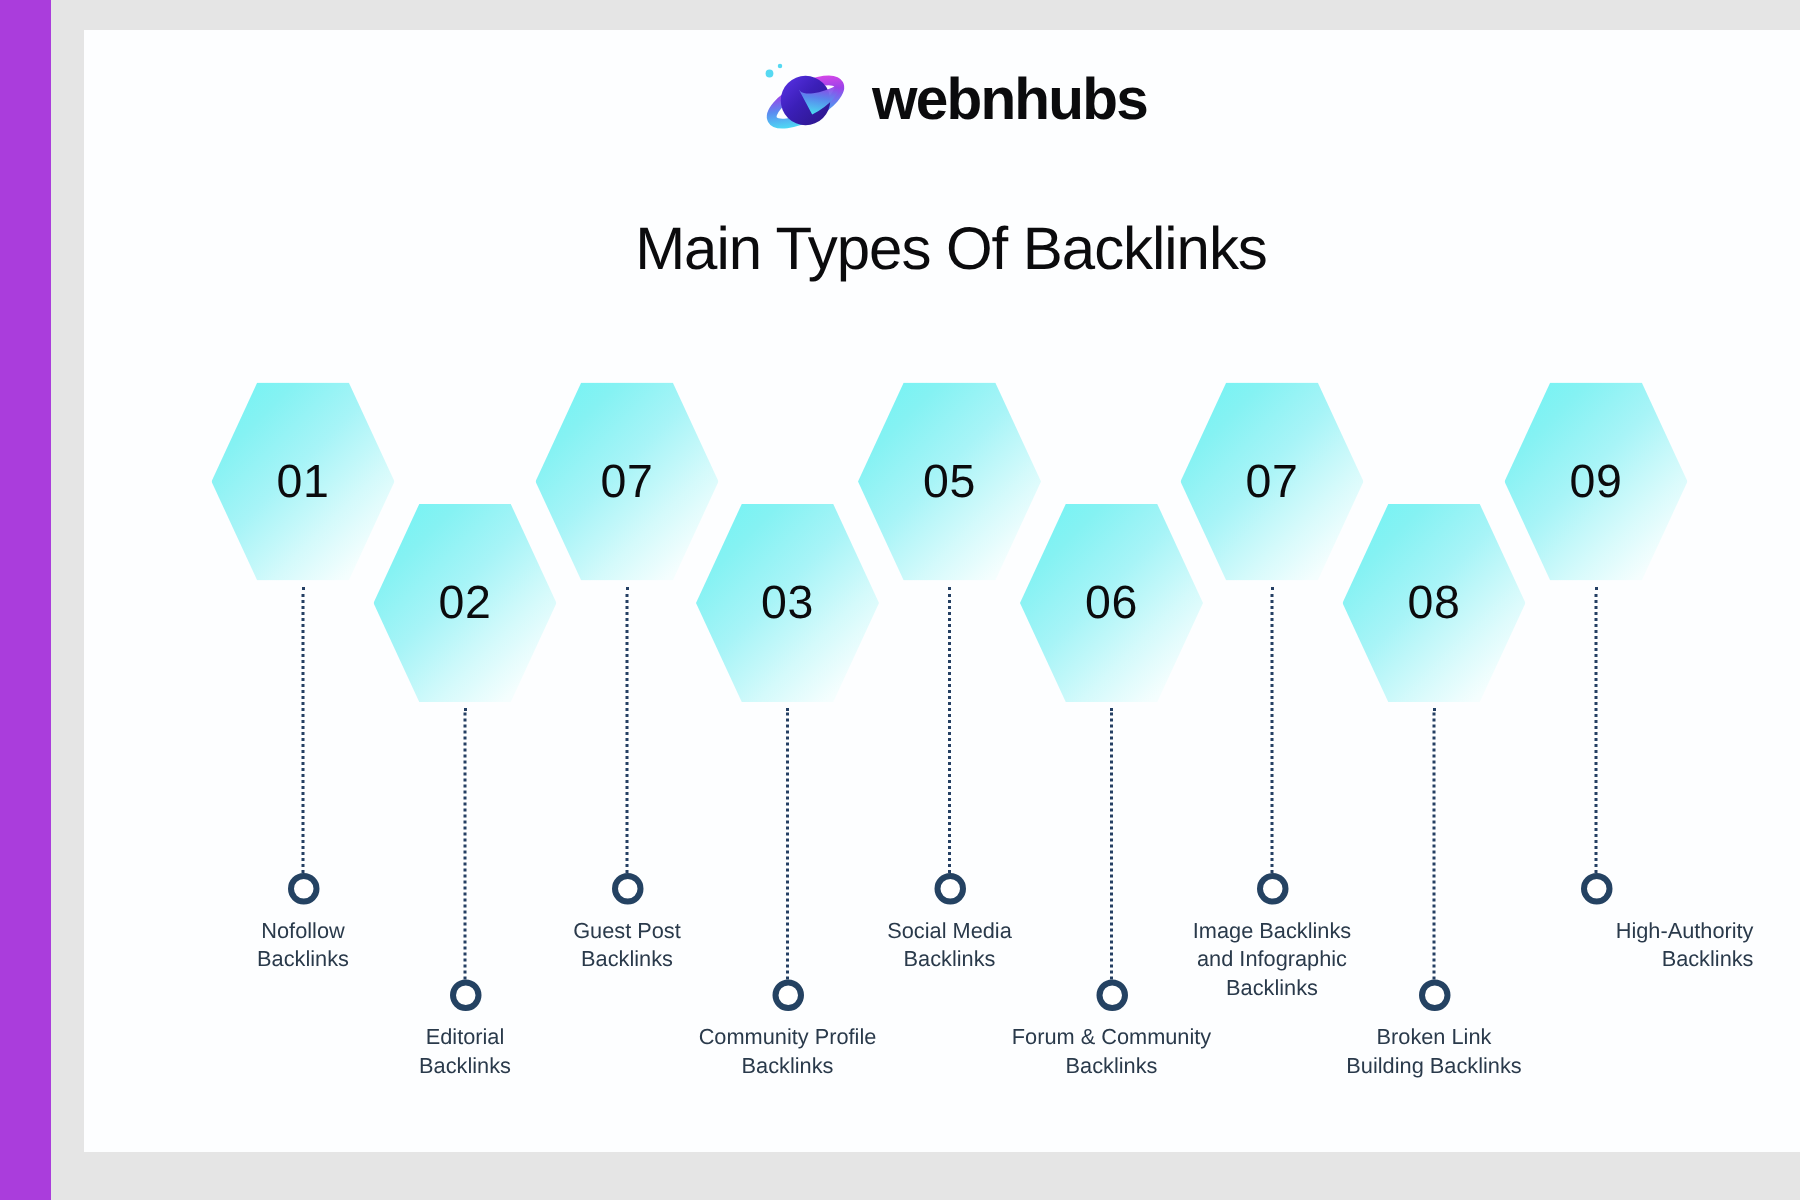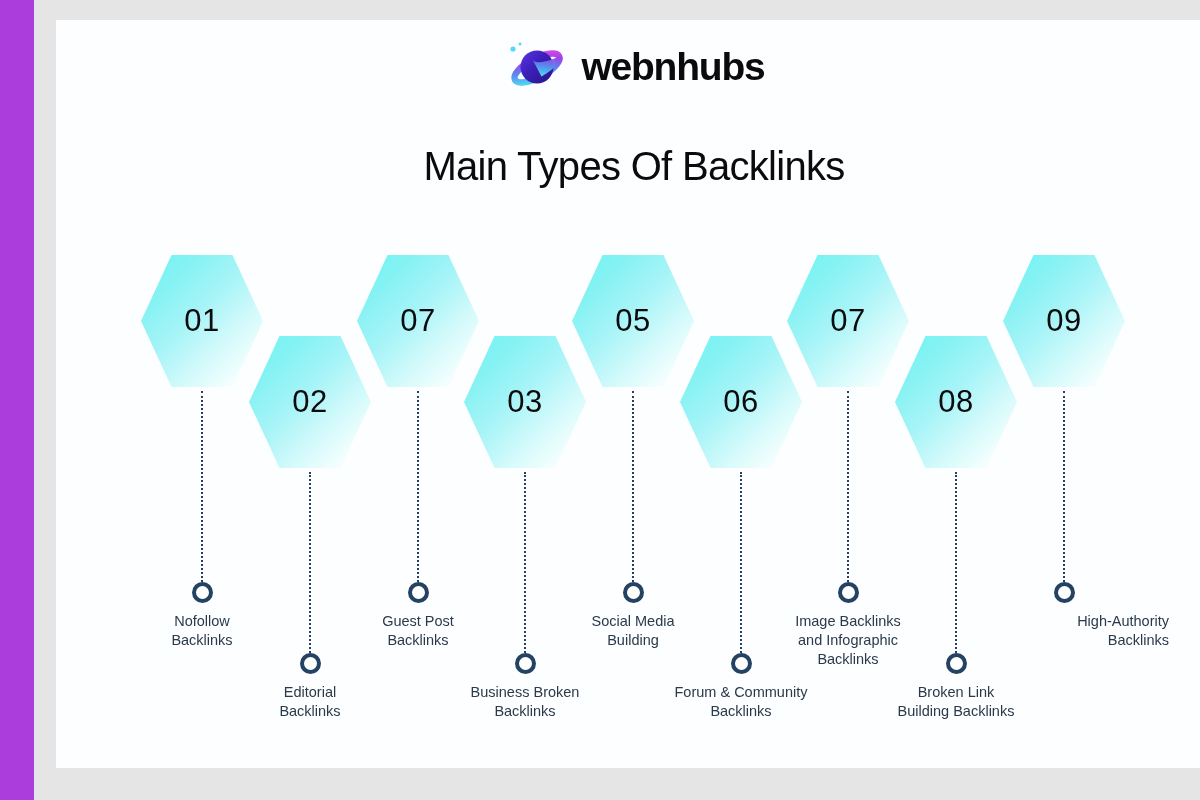--- a/index.html
+++ b/index.html
@@ -205,31 +205,31 @@
           <div class="ring" style="top: 562px;"></div>
           <div class="caption" style="top: 592px;">Guest Post
 Backlinks</div>
         </div>
         <div class="node" style="left: 469px;">
           <div class="hex" style="top: 316px;">
             <span class="hex-num">03</span>
           </div>
           <div class="dots" style="top: 452px; height: 181px;"></div>
           <div class="ring" style="top: 633px;"></div>
-          <div class="caption" style="top: 663px;">Business Broken
+          <div class="caption" style="top: 663px;">Community Profile
 Backlinks</div>
         </div>
         <div class="node" style="left: 577px;">
           <div class="hex" style="top: 235px;">
             <span class="hex-num">05</span>
           </div>
           <div class="dots" style="top: 371px; height: 191px;"></div>
           <div class="ring" style="top: 562px;"></div>
           <div class="caption" style="top: 592px;">Social Media
-Building</div>
+Backlinks</div>
         </div>
         <div class="node" style="left: 685px;">
           <div class="hex" style="top: 316px; justify-content: center;">
             <span class="hex-num">06</span>
           </div>
           <div class="dots" style="top: 452px; height: 181px;"></div>
           <div class="ring" style="top: 633px;"></div>
           <div class="caption" style="top: 663px;">Forum &amp; Community
 Backlinks</div>
         </div>

